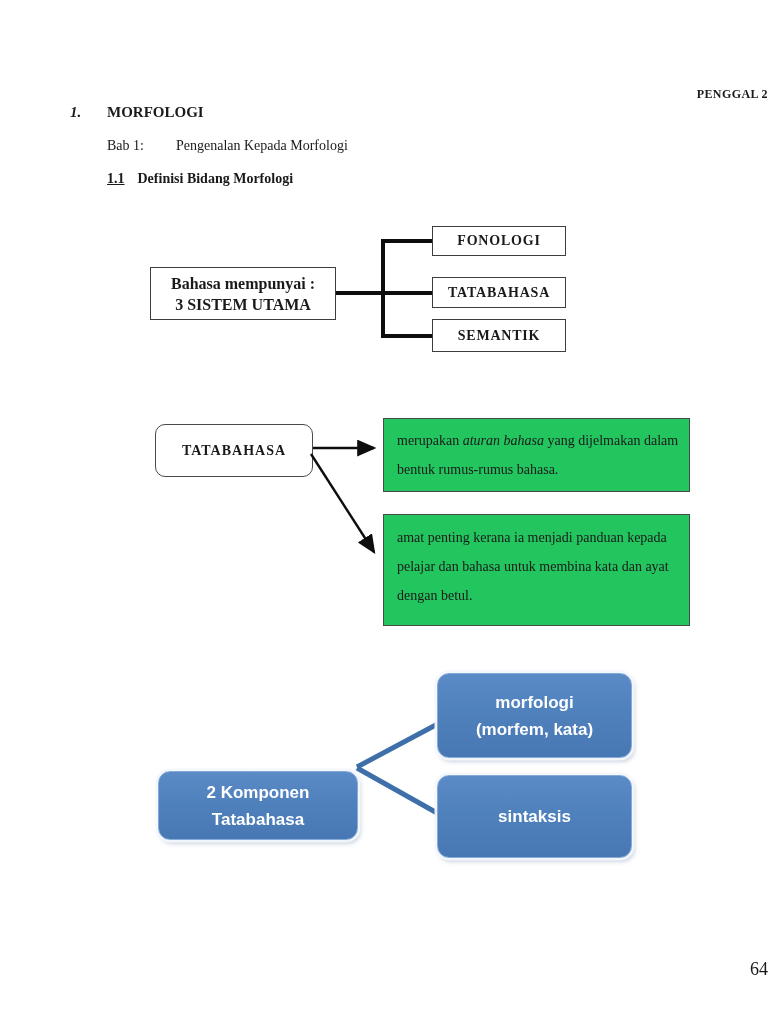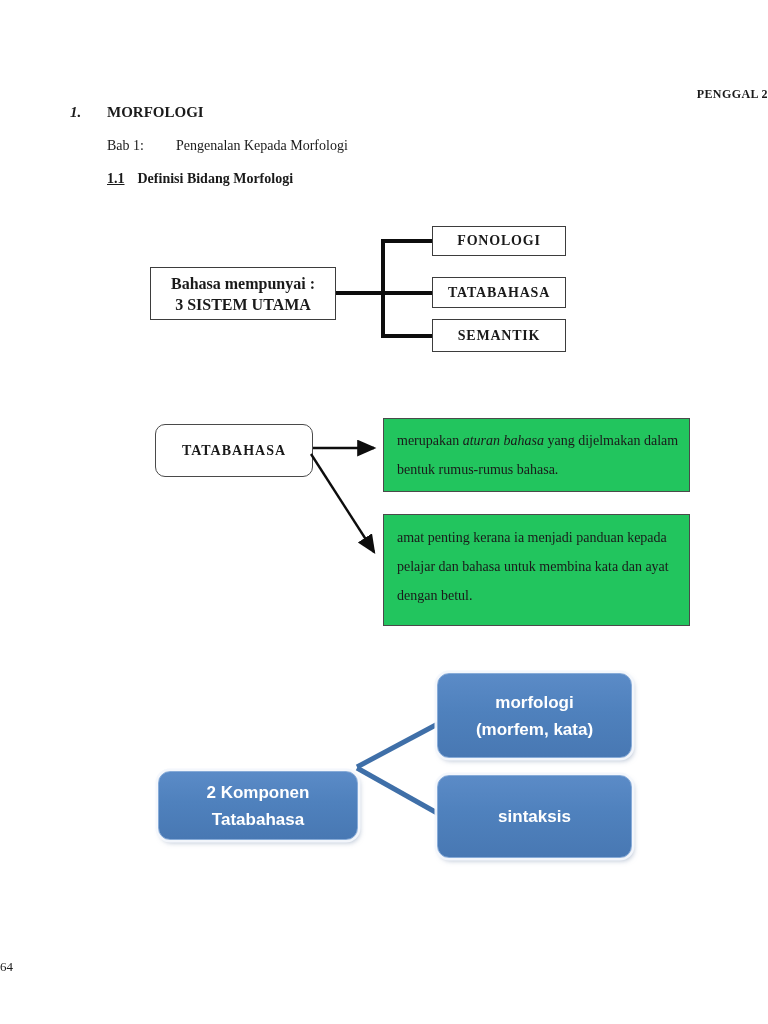--- a/index.html
+++ b/index.html
@@ -81,21 +81,21 @@
     text-align: center;
     font-size: 17px; line-height: 27px;
   }
   .d3-root { left: 158px; top: 723px; width: 200px; height: 69px; margin-top: 48px; }
   .d3-child0 { left: 437px; top: 673px; width: 195px; height: 85px; }
   .d3-child1 { left: 437px; top: 775px; width: 195px; height: 83px; }
 
   
   .page-number {
     top: 959px; left: 0; width: 768px;
-    text-align: left; font-size: 13px;
+    text-align: right; font-size: 18px;
   }
   .italic { font-style: italic; }
 </style>
 </head>
 <body>
 
 <div class="abs doc-title">PENGGAL 2</div>
 
 <div class="abs section-row">
   <span class="section-num">1.</span><span>MORFOLOGI</span>

